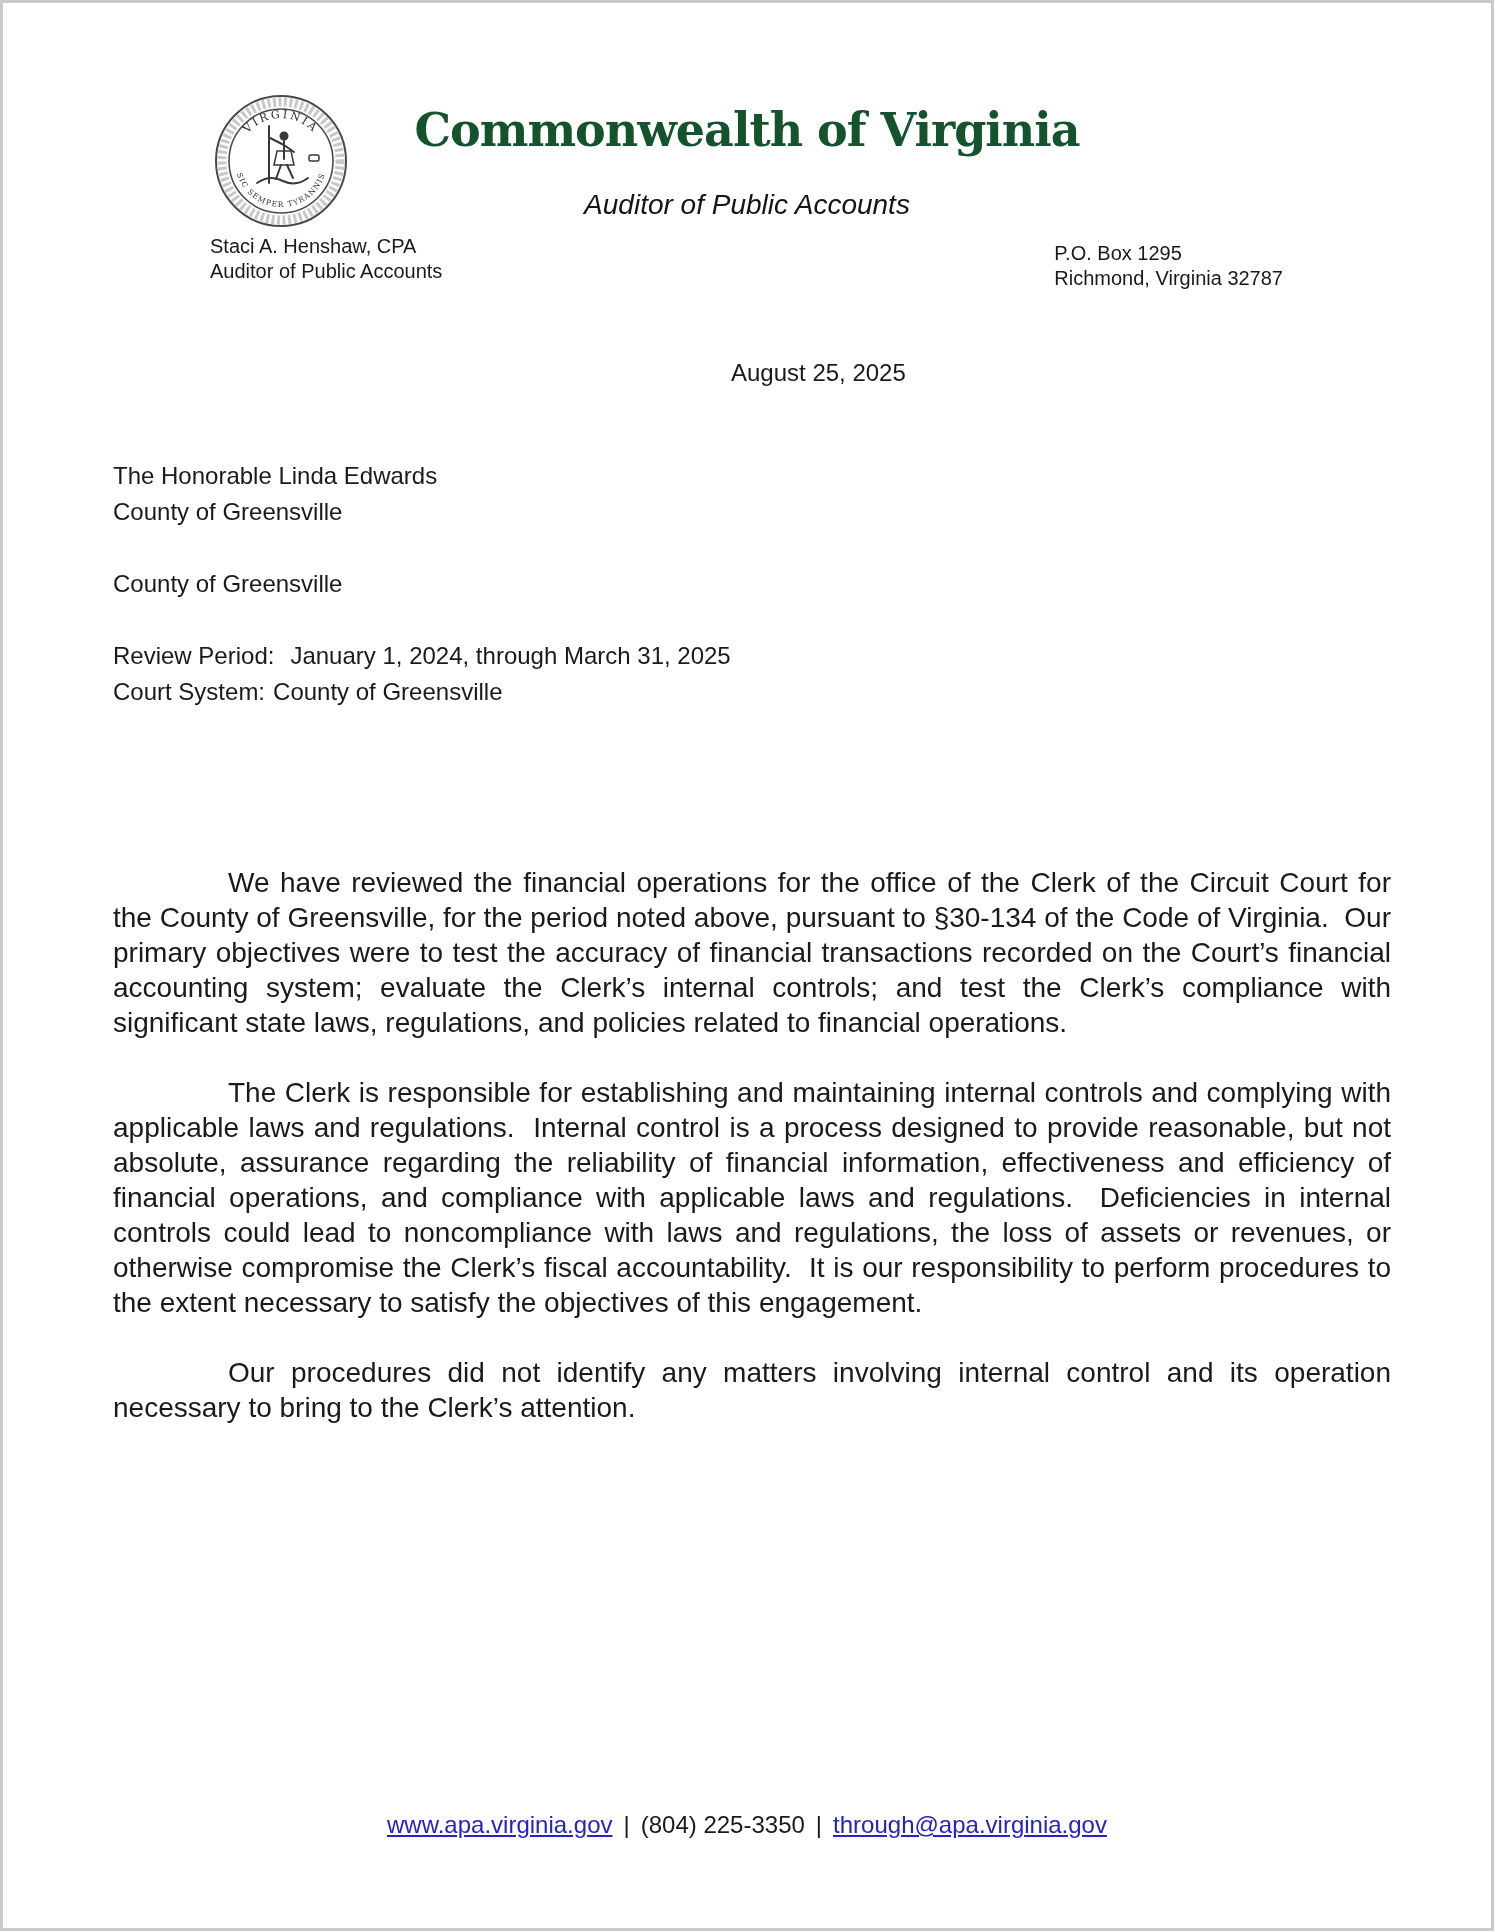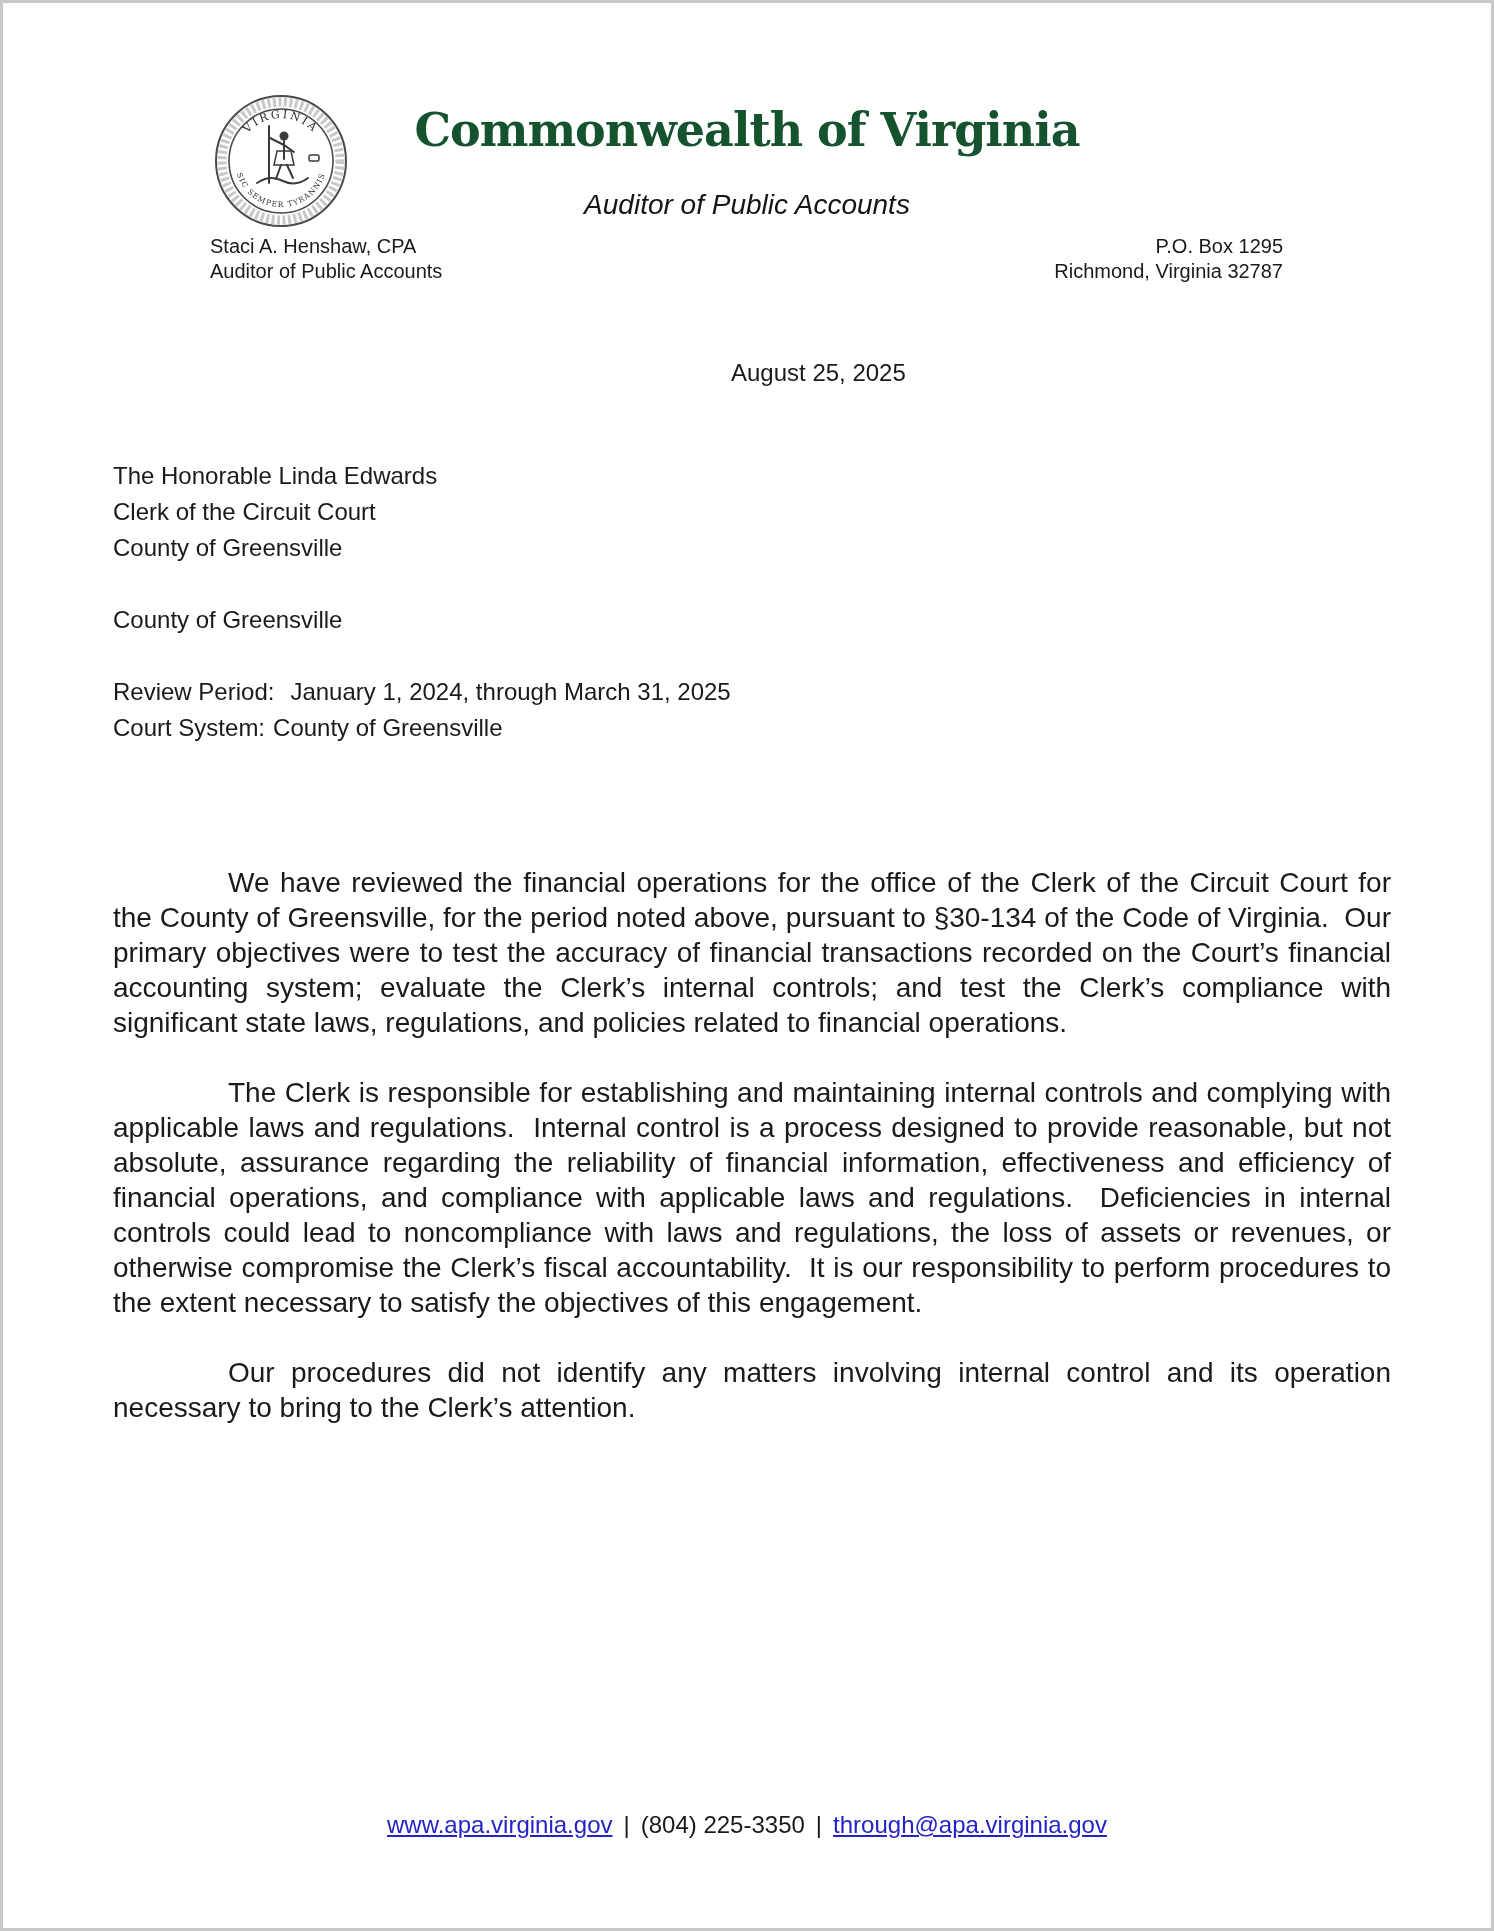--- a/index.html
+++ b/index.html
@@ -41,24 +41,24 @@
   }
   .official-block {
     position: absolute;
     left: 207px; top: 231px;
     font-size: 20px;
     line-height: 25px;
     text-align: left;
   }
   .office-address-block {
     position: absolute;
-    right: 208px; top: 231px;
+    right: 208px; top: 238px;
     font-size: 20px;
     line-height: 25px;
-    text-align: right;
+    text-align: left;
   }
 
   
   .letter-date {
     position: absolute;
     left: 728px; top: 356px;
     font-size: 24px;
   }
   .address-area {
     position: absolute;
@@ -152,21 +152,20 @@
   <div class="office-address-block">
     <div>P.O. Box 1295</div>
     <div>Richmond, Virginia 32787</div>
   </div>
 
   <div class="letter-date">August 25, 2025</div>
 
   <div class="address-area">
     <div class="recipient-block">
       <div>The Honorable Linda Edwards</div>
-      <div>Clerk of the Circuit Court</div>
       <div>County of Greensville</div>
     </div>
     <div class="recipient-block">
       <div>County of Greensville</div>
     </div>
     <div class="review-block">
       <div>
         <span>Review Period:</span><span class="rp-value">January 1, 2024, through March 31, 2025</span>
       </div>
       <div>

